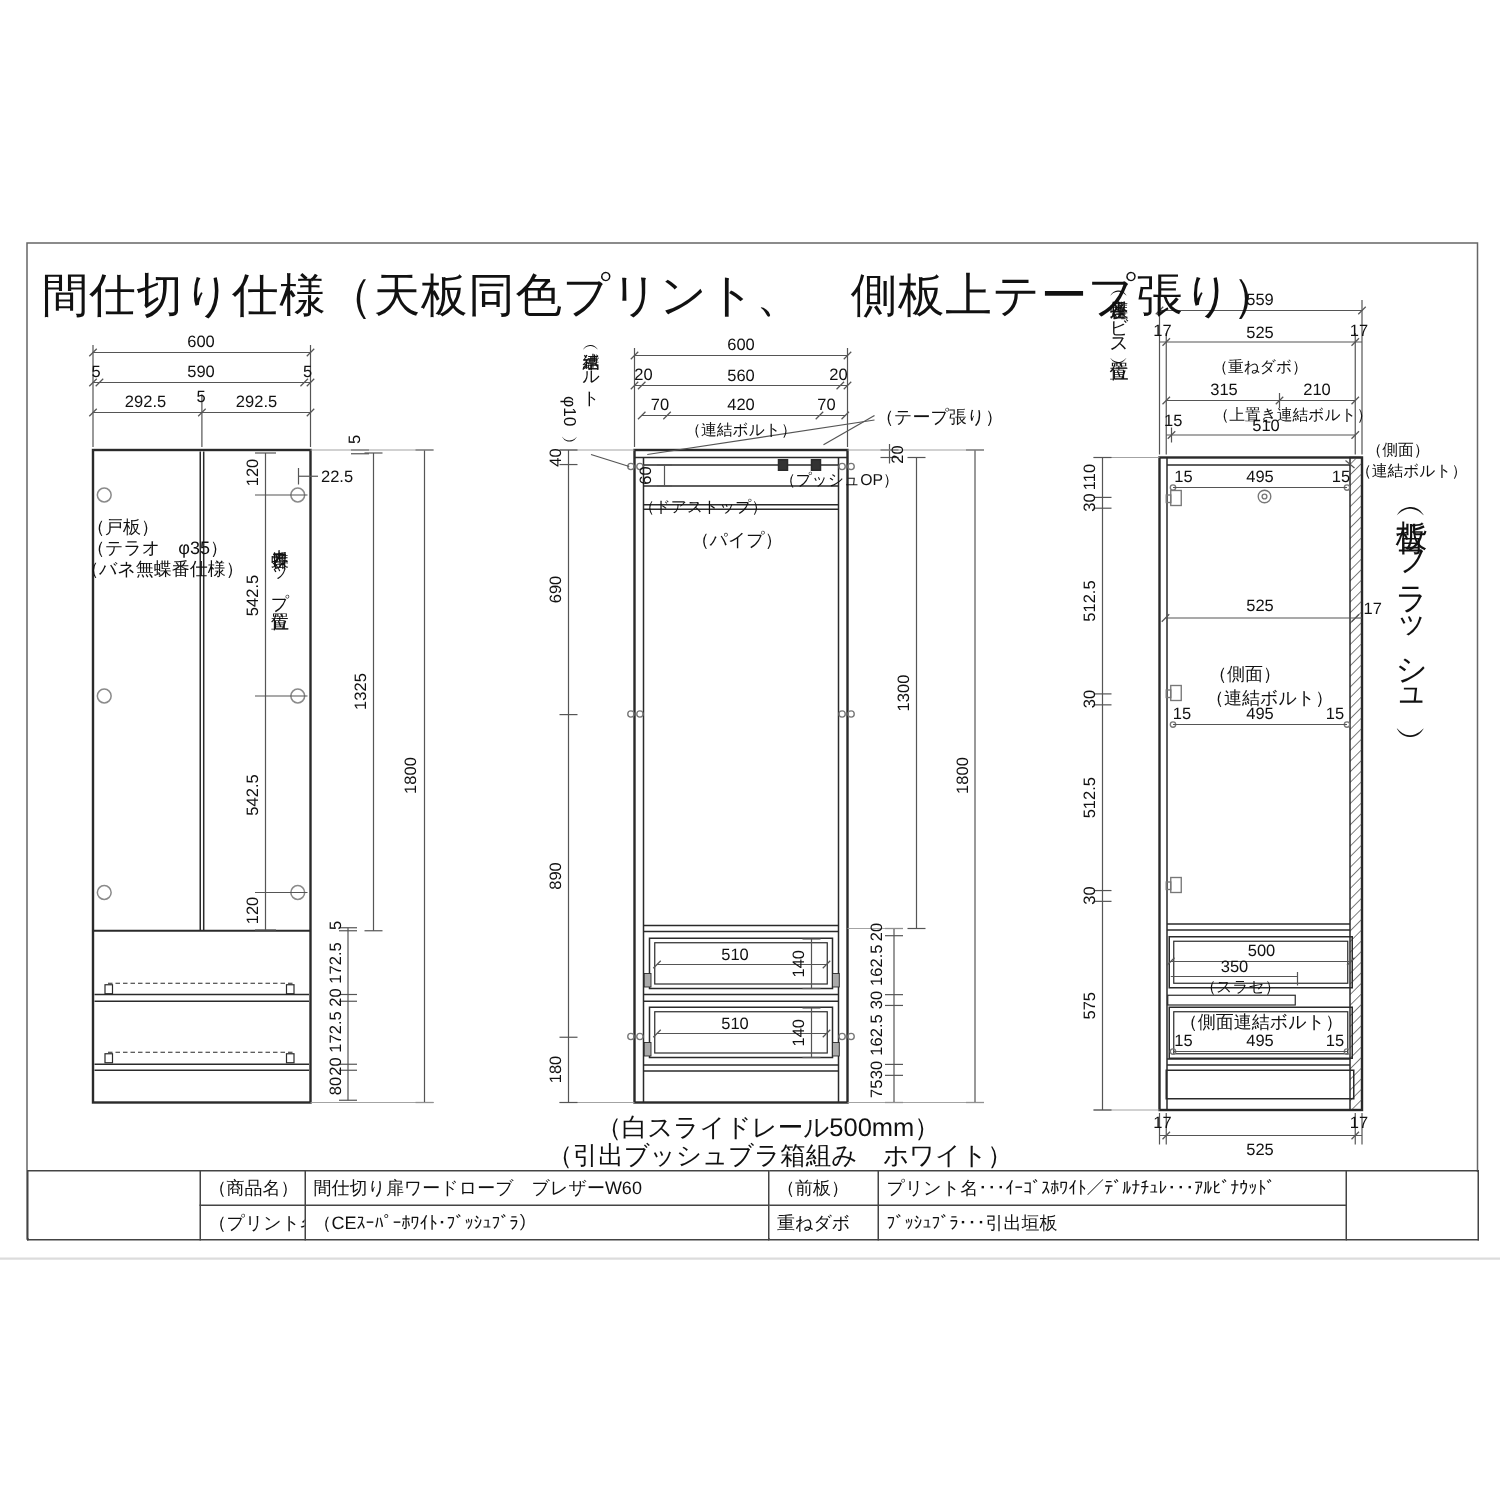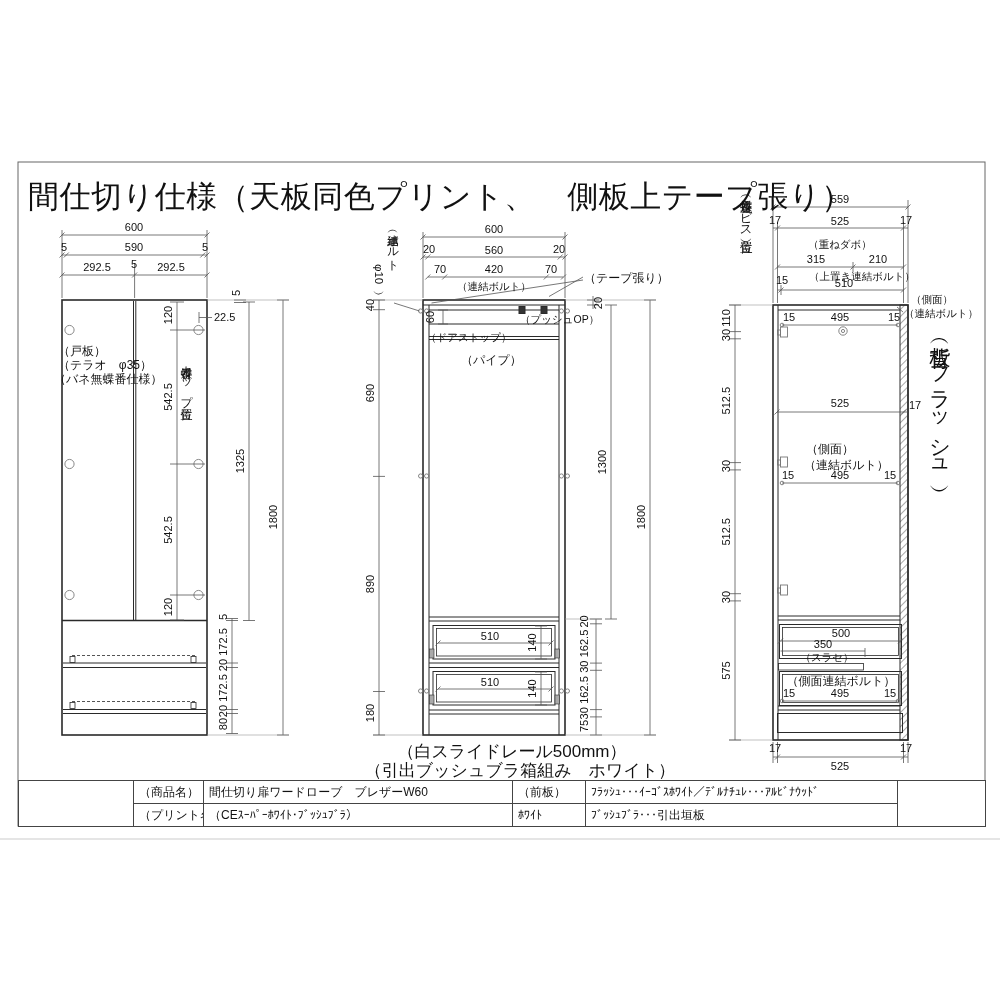--- a/index.html
+++ b/index.html
@@ -411,26 +411,26 @@
       <col style="width:73px">
           <col style="width:312px">
           <col style="width:88px">
     </colgroup>
     <tbody>
           <tr style="height:23px">
       <td rowspan="2"></td>
       <td>（商品名）</td>
       <td>間仕切り扉ワードローブ　ブレザーW60</td>
       <td>（前板）</td>
-      <td>ﾌﾗｯｼｭ･･･ｲｰｺﾞｽﾎﾜｲﾄ／ﾃﾞﾙﾅﾁｭﾚ･･･ｱﾙﾋﾞﾅｳｯﾄﾞ</td>
+      <td>プリント名･･･ｲｰｺﾞｽﾎﾜｲﾄ／ﾃﾞﾙﾅﾁｭﾚ･･･ｱﾙﾋﾞﾅｳｯﾄﾞ</td>
       <td rowspan="2"></td>
     </tr>
     <tr style="height:23px">
       <td>（プリント名）</td>
       <td>（CEｽｰﾊﾟｰﾎﾜｲﾄ･ﾌﾞｯｼｭﾌﾞﾗ）</td>
-      <td>ﾎﾜｲﾄ</td>
+      <td>重ねダボ</td>
       <td>ﾌﾞｯｼｭﾌﾞﾗ･･･引出垣板</td>
     </tr>
   </tbody>
       </table>
 </div>
 
 </div>
 
 </body></html>

